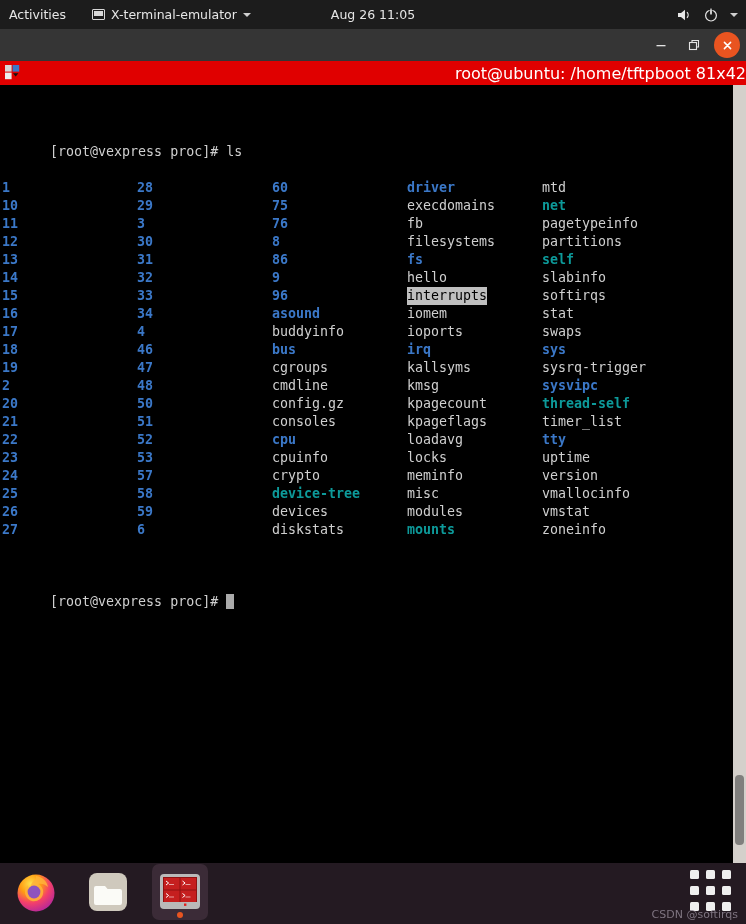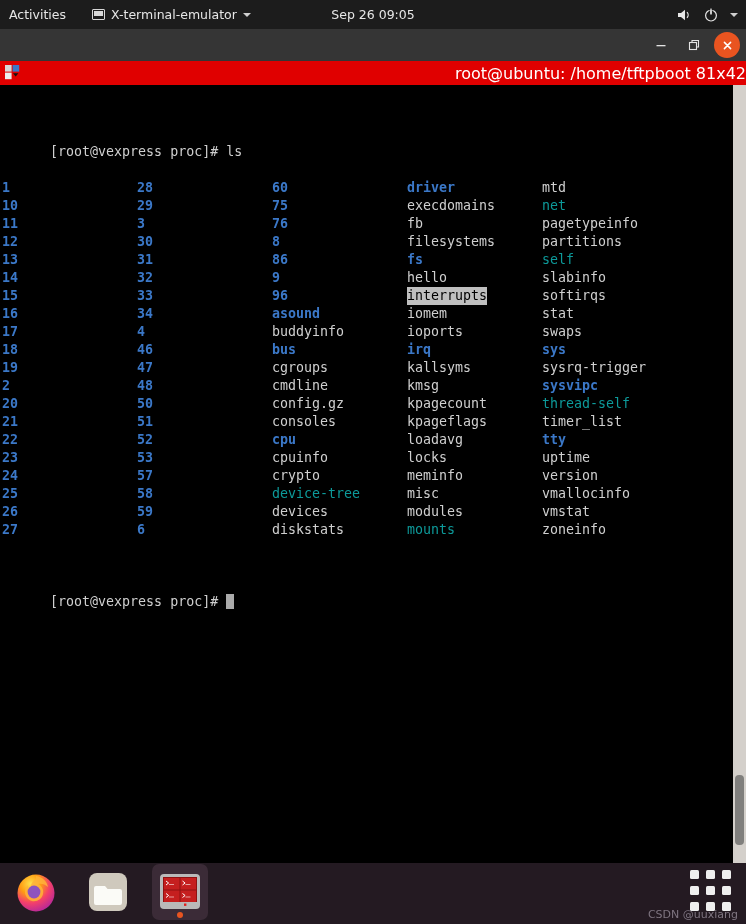--- a/index.html
+++ b/index.html
@@ -61,21 +61,21 @@
   #term{
     position:absolute; left:0; top:85px; width:733px; height:778px;
     background:#000000; overflow:hidden;
     font-family:"DejaVu Sans Mono", monospace; font-size:13.3px; line-height:18px;
     color:#d0d0d0; padding:4px 0 0 2px;
     white-space:pre;
   }
   .trow{ height:18px; position:relative; }
   .cell{ position:absolute; top:0; }
   .c-dir   { color:#3b78c8; font-weight:bold; }
-  .c-link  { color:#0d9a9a; font-weight:normal; }
+  .c-link  { color:#0d9a9a; font-weight:bold; }
   .c-file  { color:#cfcfcf; }
   .c-prompt{ color:#cfcfcf; }
   .sel     { background:#bfbfbf; color:#000000; }
   .cursor  { display:inline-block; width:8px; height:15px; background:#aaaaaa; vertical-align:-3px; }
 
   
   #sbtrack{ position:absolute; right:0; top:85px; width:13px; height:778px; background:#d4d0cb; }
   #sbthumb{ position:absolute; right:2px; width:9px; background:#807f7d; border-radius:4px; }
 
   
@@ -97,21 +97,21 @@
 
 <div id="screen">
 
   <div id="topbar">
     <div class="activities">Activities</div>
     <div class="app">
       <span class="winicon"></span>
       <span>X-terminal-emulator</span>
       <span class="caret-dn"></span>
     </div>
-    <div class="clock">Sep 26  09:05</div>
+    <div class="clock">Aug 26  11:05</div>
     <div class="tray">
       <span>
         <svg class="ico-svg" width="16" height="16" viewBox="0 0 16 16">
           <path d="M2 6h3l4-3.2v10.4L5 10H2z" fill="#e6e6e6"></path>
           <path d="M11 5.2a4 4 0 0 1 0 5.6" stroke="#e6e6e6" stroke-width="1.2" fill="none"></path>
         </svg>
       </span>
       <span>
         <svg class="ico-svg" width="16" height="16" viewBox="0 0 16 16">
           <circle cx="8" cy="8.6" r="5.4" stroke="#e6e6e6" stroke-width="1.2" fill="none"></circle>
@@ -228,16 +228,16 @@
         <i></i>
         <i></i>
         <i></i>
         <i></i>
         <i></i>
         <i></i>
         <i></i>
         <i></i>
     </div>
 
-    <div id="watermark">CSDN @uuxiang</div>
+    <div id="watermark">CSDN @softirqs</div>
   </div>
 
 </div>
 
 </body></html>

